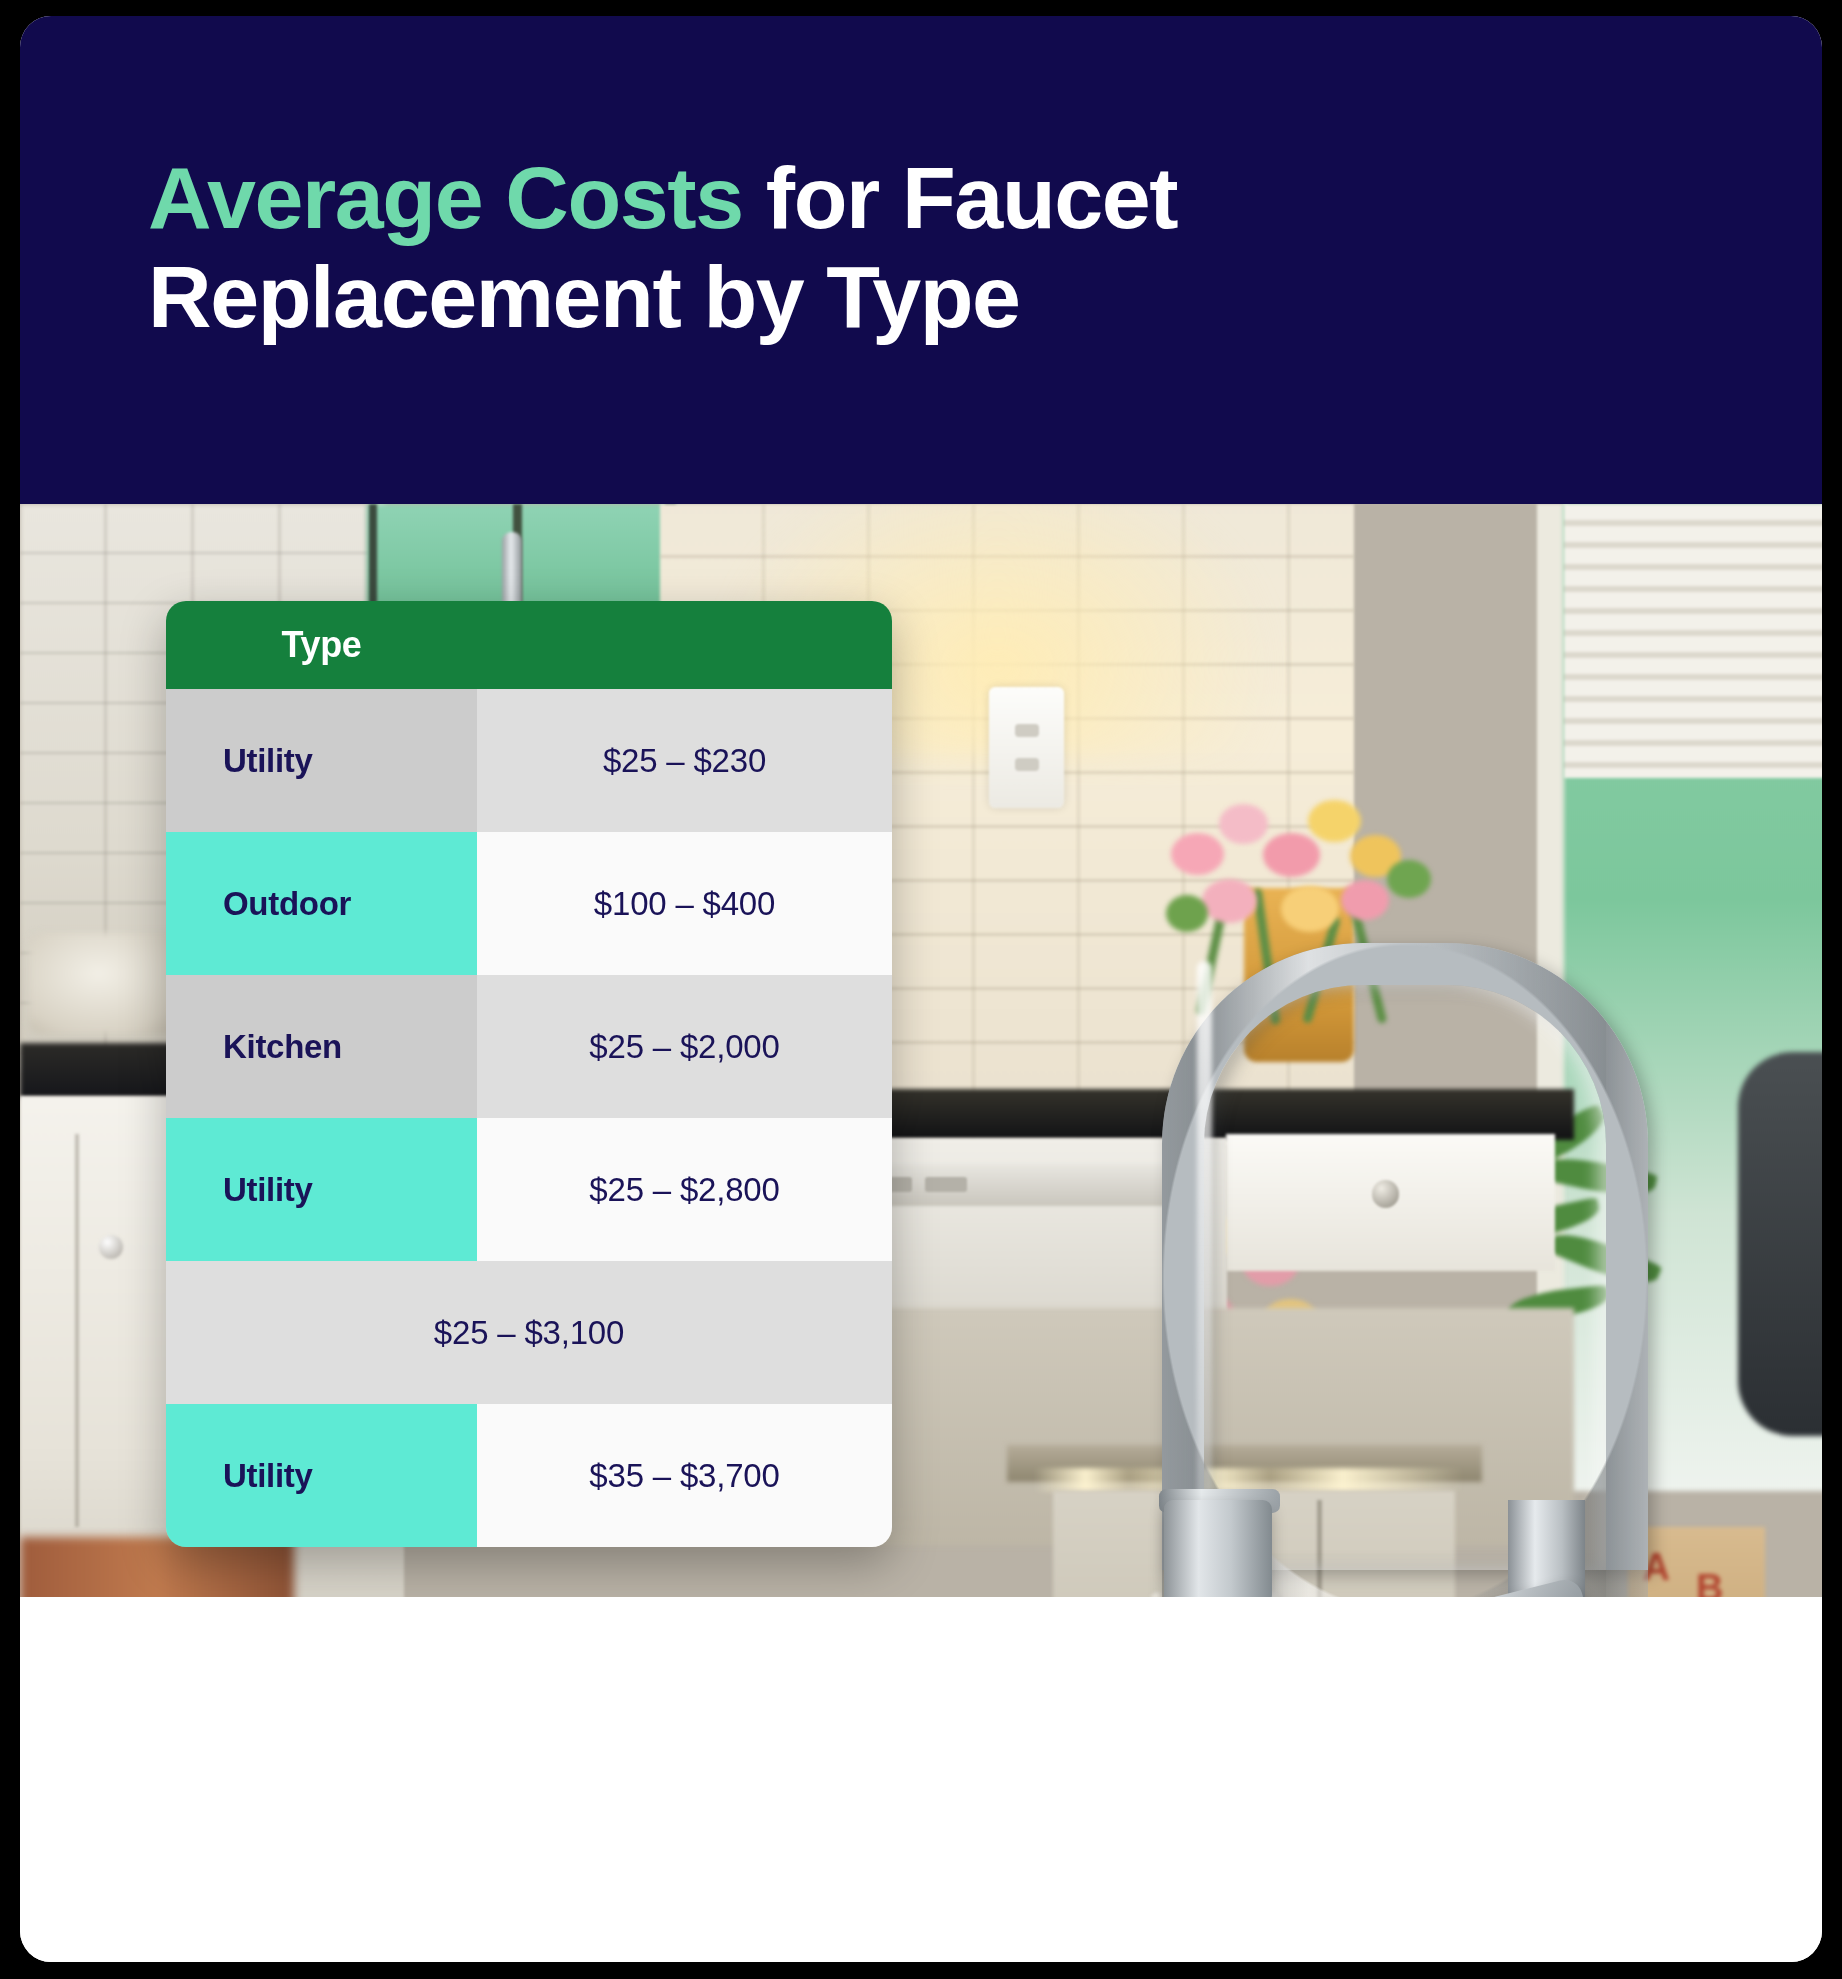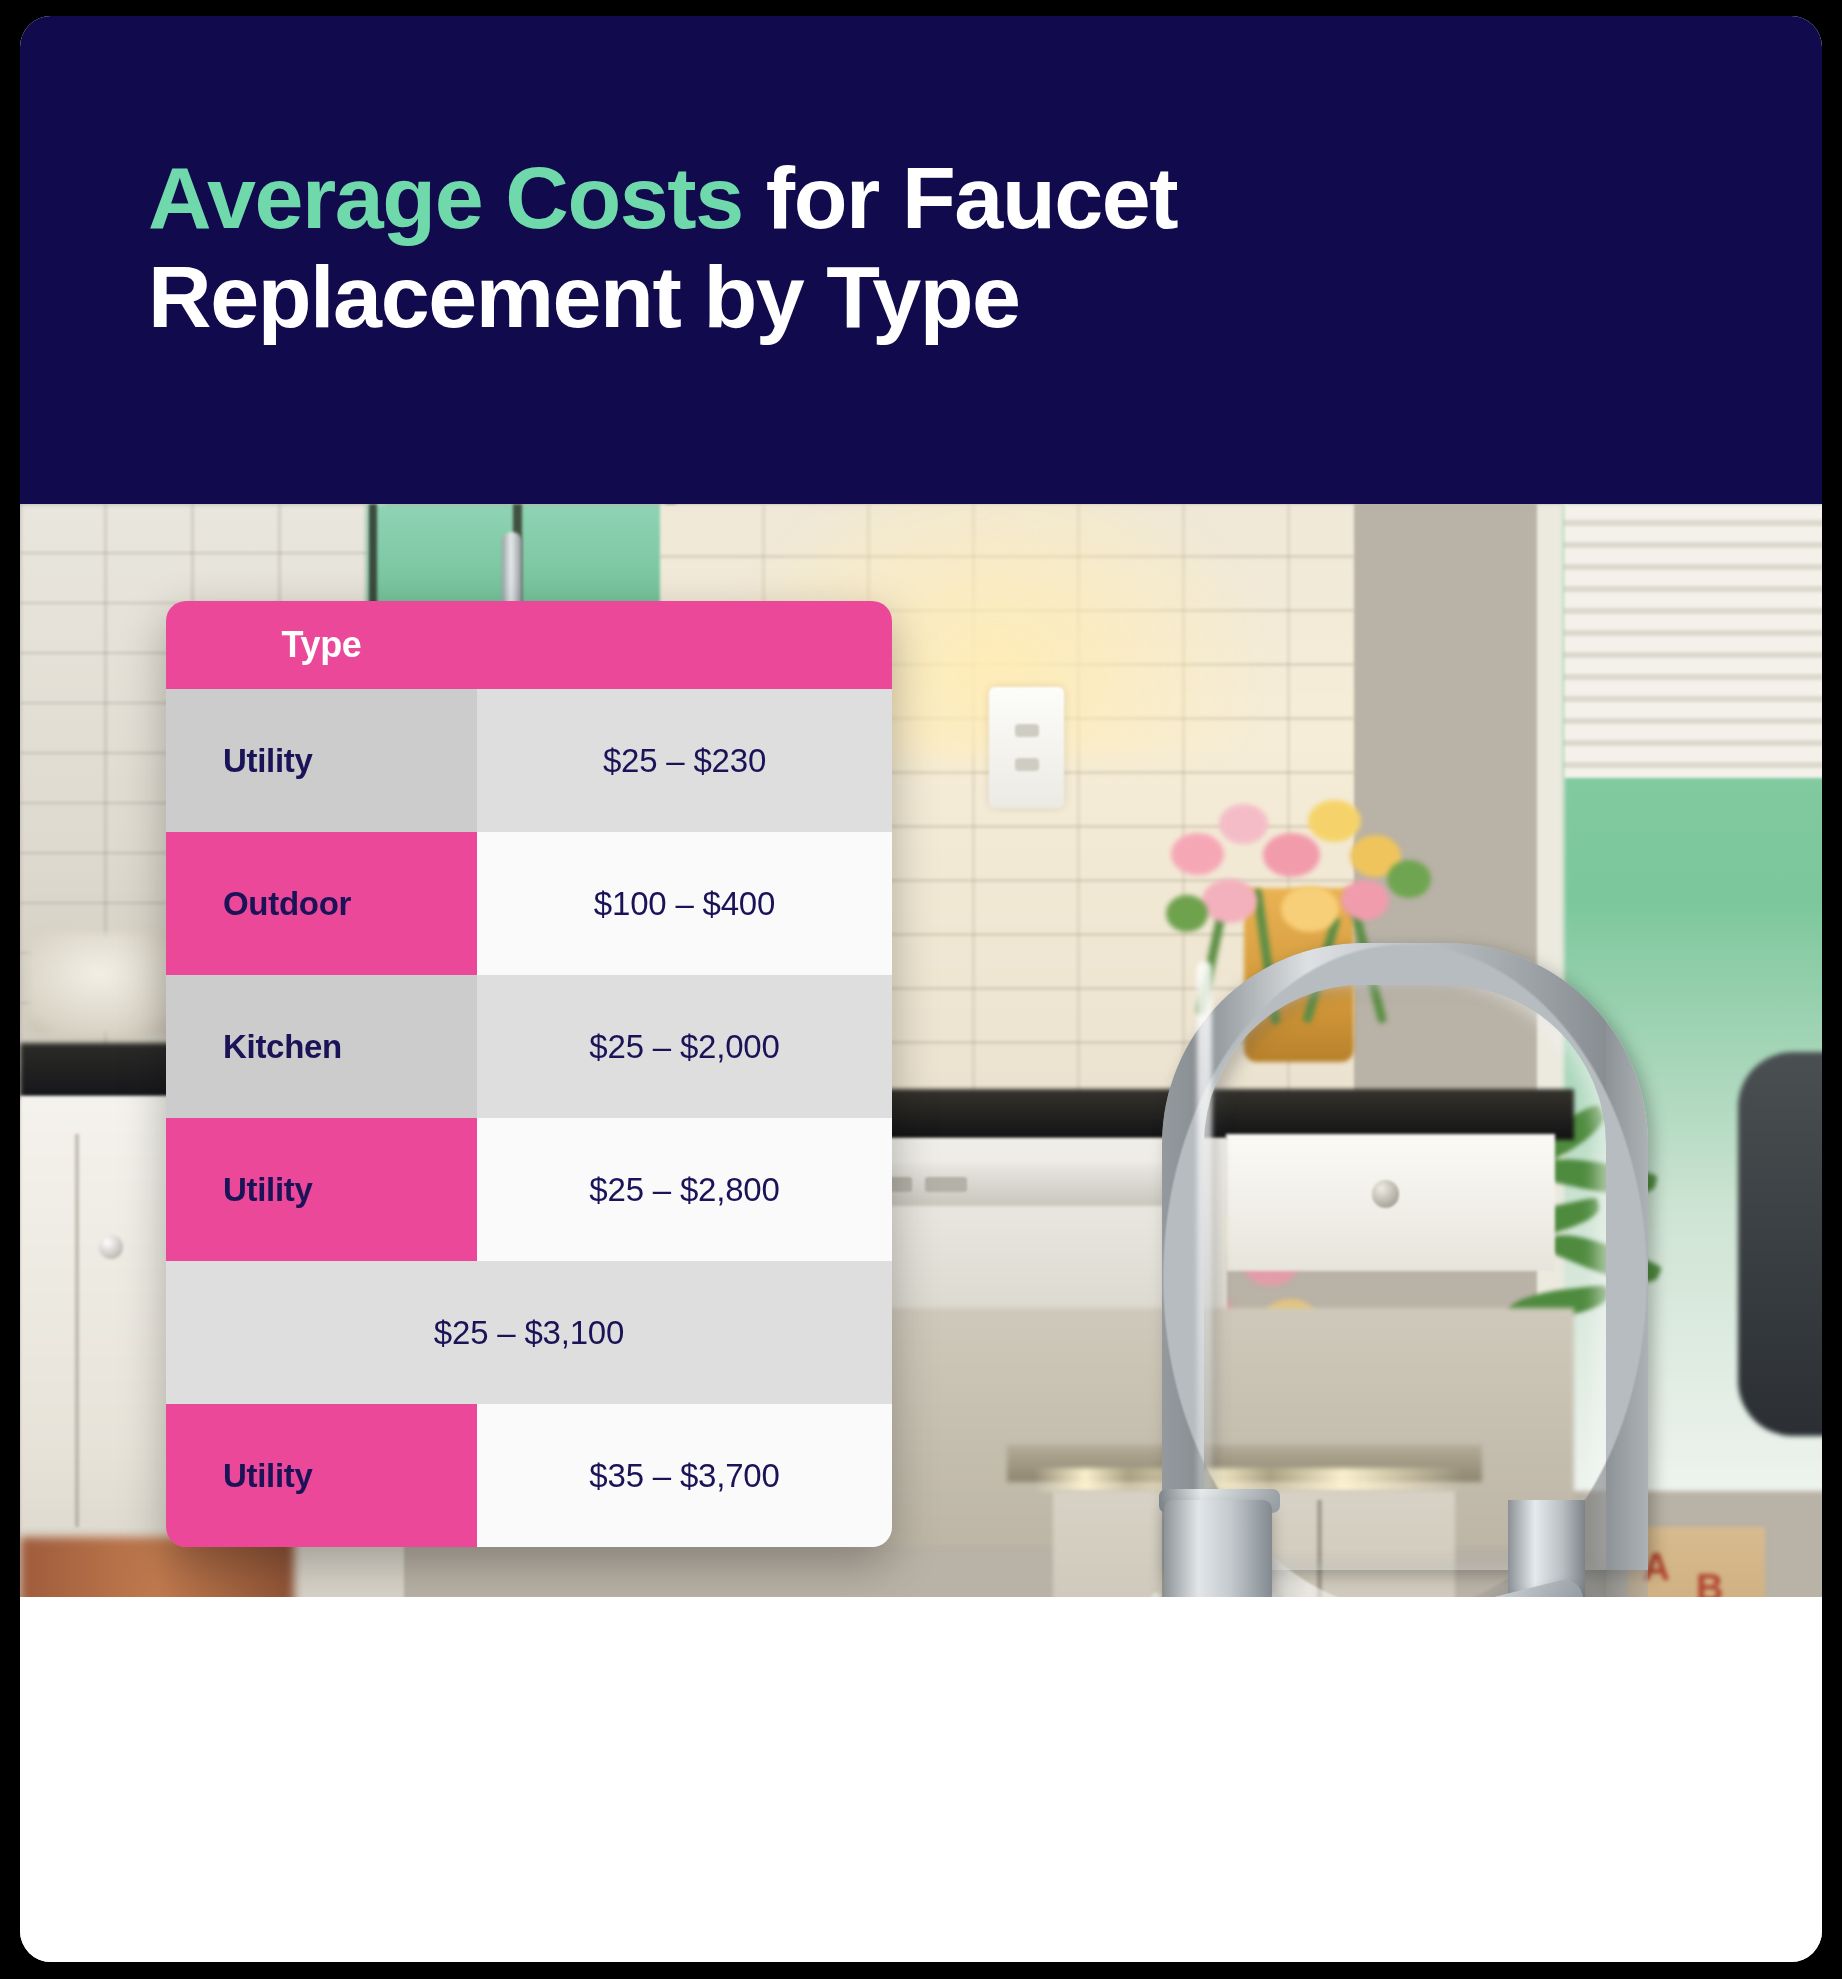--- a/index.html
+++ b/index.html
@@ -153,32 +153,32 @@
     border-radius:55px 18.3px 55px 18.3px;
     background:linear-gradient(135deg,#e4e8eb,#9aa1a6 60%,#7a8186);
     transform:rotate(-14deg); box-shadow:0 7.3px 12.8px rgba(0,0,0,.25);}
 
   
   .table{
     position:absolute; left:146px; top:585px; width:726px;
     border-radius:20px; overflow:hidden;
     box-shadow:0 16.4px 46px rgba(0,0,0,.28);
   }
-  .thead{ display:flex; background:#ec4899; height:88px; }
+  .thead{ display:flex; background:#15803d; height:88px; }
   .thead .th{ display:flex; align-items:center; justify-content:center;
     color:#ffffff; font-size:36px; font-weight:700; letter-spacing:-0.3px;}
   .th.c1{ width:311px; } .th.c2{ flex:1; }
   .trow{ display:flex; height:143px; }
   .td{ display:flex; align-items:center; font-size:33px; color:#1a1358; }
   .td.c1{ width:311px; justify-content:flex-start; padding-left:57px; box-sizing:border-box;
     font-weight:700; letter-spacing:-0.3px;text-align:right;}
   .td.c2{ flex:1; justify-content:center; font-weight:400; letter-spacing:-0.2px;}
   .trow.odd .td.c1{ background:#cccccc; }
   .trow.odd .td.c2{ background:#dedede; }
-  .trow.even .td.c1{ background:#ec4899; }
+  .trow.even .td.c1{ background:#5eead4; }
   .trow.even .td.c2{ background:#fafafa; }
 
   
   .footer{ position:absolute; left:0; top:1581px; width:100%; height:365px; background:#ffffff; }
 </style>
 </head>
 <body>
 
 <div class="card">
 

